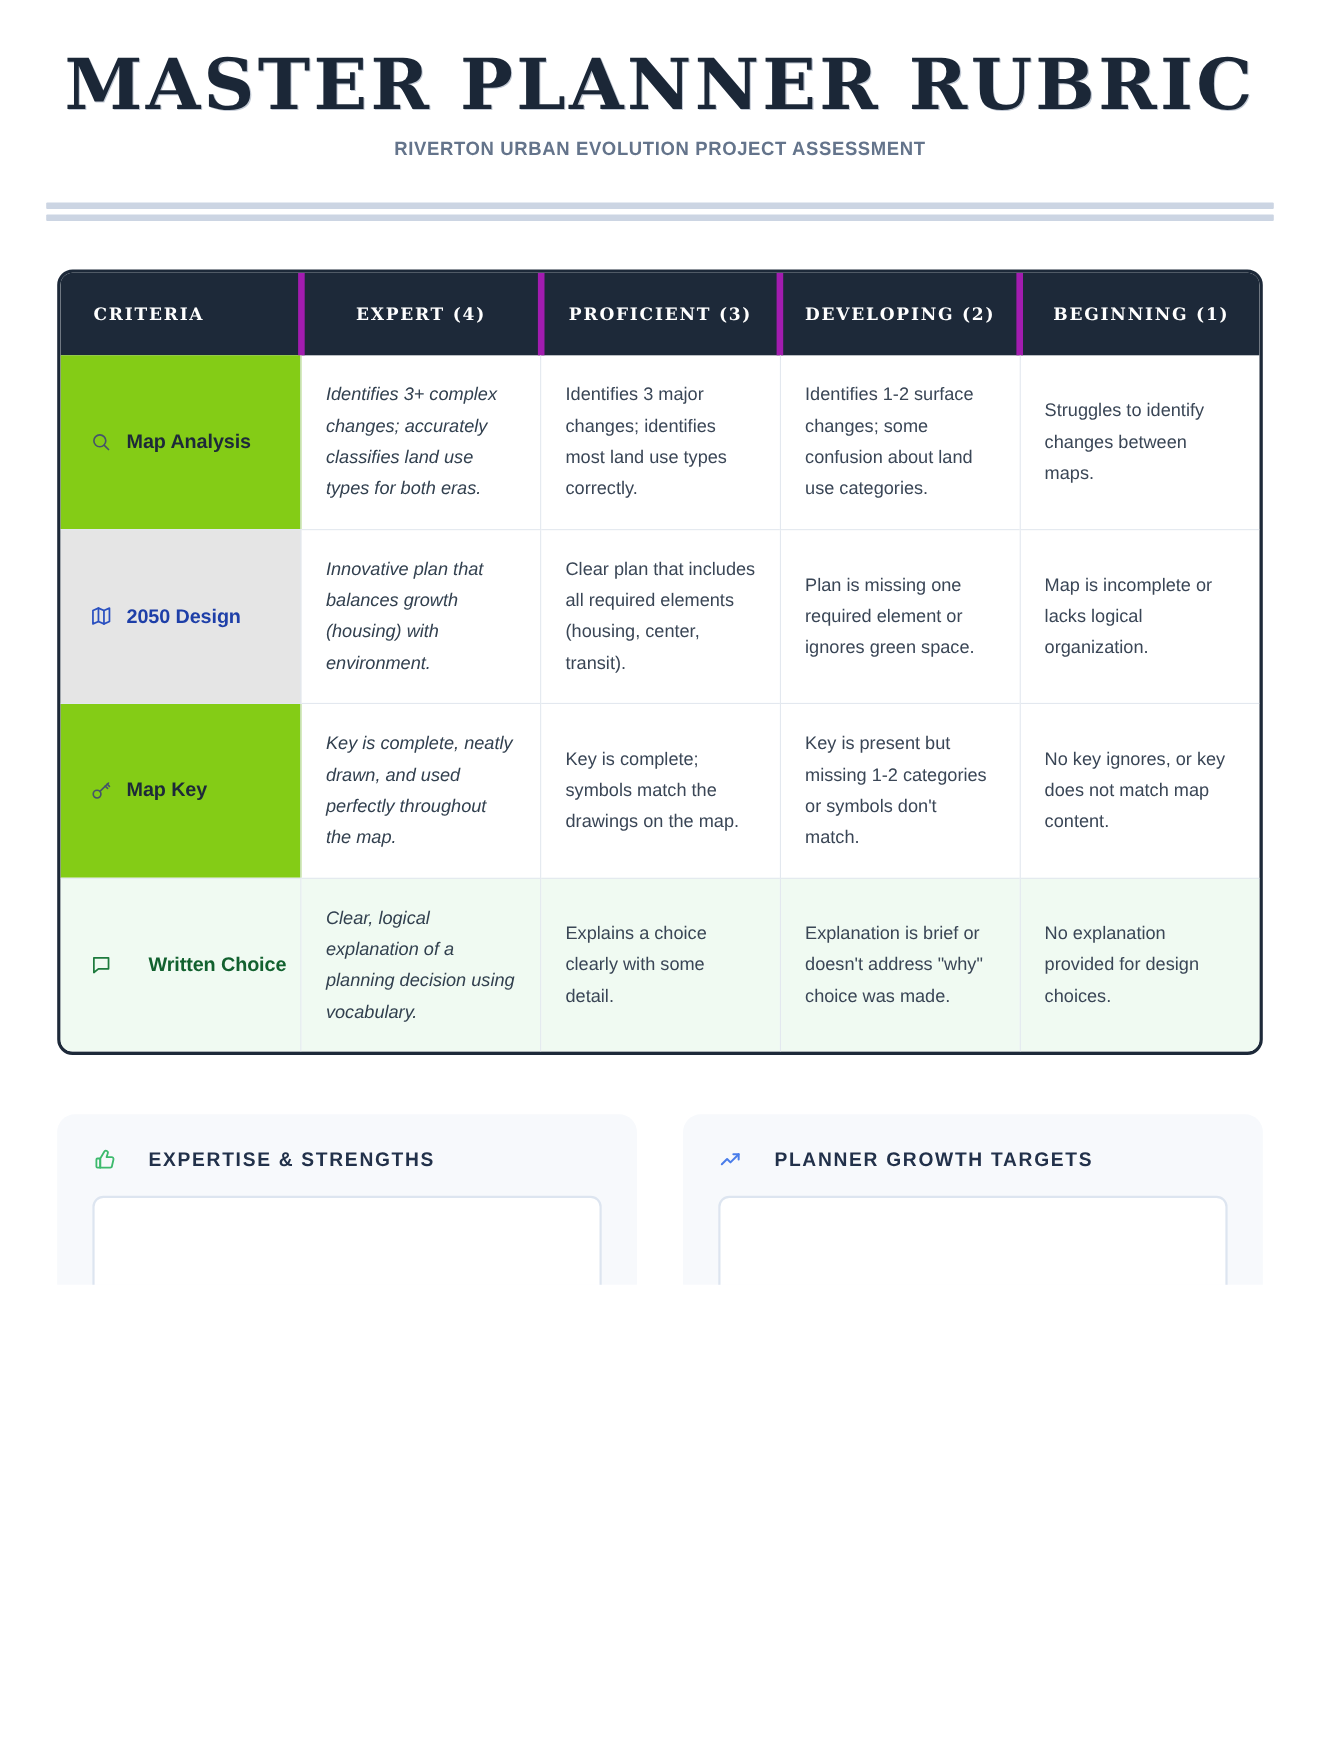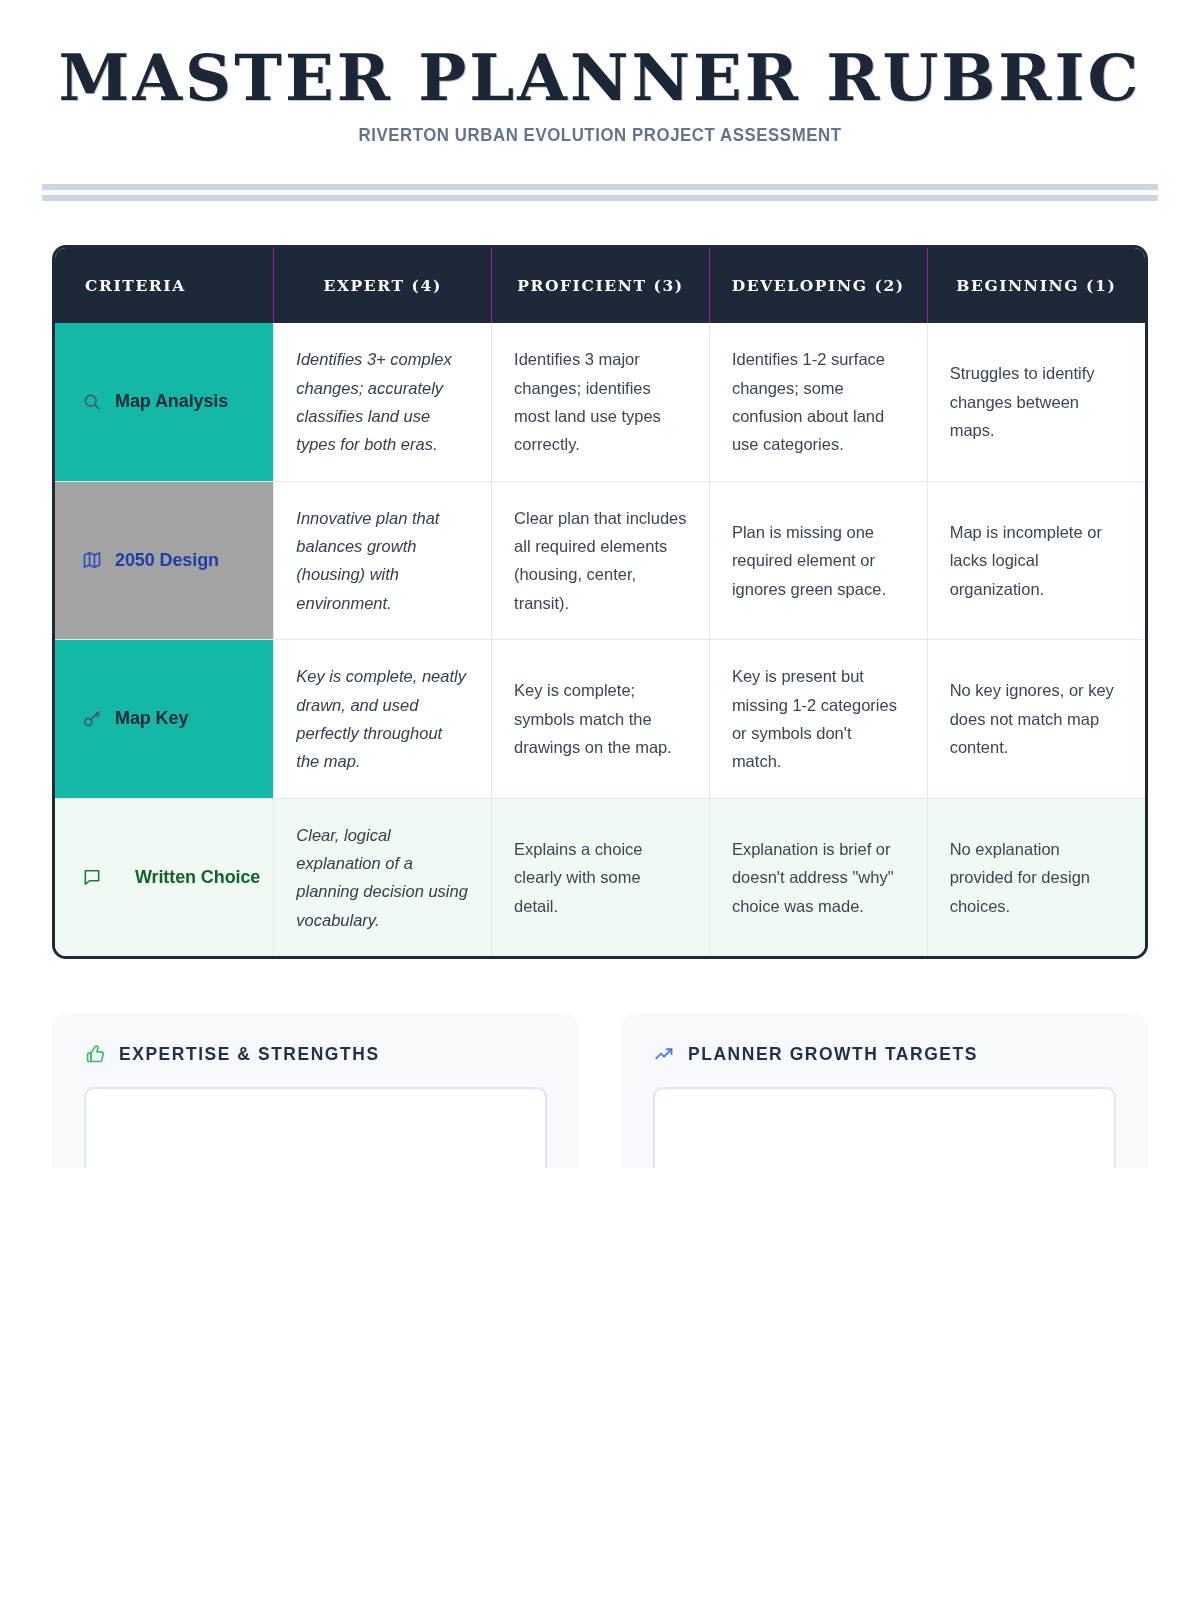--- a/index.html
+++ b/index.html
@@ -73,21 +73,21 @@
 
   thead th {
     background: #1d2939;
     color: #ffffff;
     font-family: "DejaVu Serif", "Liberation Serif", serif;
     font-weight: bold;
     font-size: 15.5px;
     letter-spacing: 1.6px;
     text-align: center;
     padding: 28px 10px;
-    border-right: 1px solid #a21caf;
+    border-right: 6px solid #a21caf;
     vertical-align: middle;
   }
   thead th:last-child { border-right: none; }
   thead th.criteria-head { text-align: left; padding-left: 30px; }
 
   tbody td {
     border-right: 1px solid #e3e8ef;
     border-top: 1px solid #e3e8ef;
     vertical-align: middle;
     padding: 22px 22px;
@@ -124,46 +124,46 @@
     color: #46536b;
   }
   .crit-icon svg { display: block; }
 
   td.expert-cell {
     font-style: italic;
     color: #32404f;
   }
 
   
-  tr.row-accent-blue  td.criteria-cell { background: #a3a3a3; }
+  tr.row-accent-blue  td.criteria-cell { background: #e5e5e5; }
   tr.row-accent-blue  .crit-label { color: #1e3fa8; }
   tr.row-accent-blue  .crit-icon  { color: #2a50c0; }
 
   tr.row-accent-green td { background: #f0faf2; }
   tr.row-accent-green .crit-label { color: #12612f; margin-left: 20px; }
   tr.row-accent-green .crit-icon  { color: #1d7a3d; }
 
-  tr.row-tint-light td.criteria-cell { background: #14b8a6; }
+  tr.row-tint-light td.criteria-cell { background: #84cc16; }
 
   
   .feedback {
     display: flex;
     gap: 42px;
     margin: 54px 52px 0 52px;
   }
   .fb-panel {
     flex: 1 1 0;
     background: #f7f9fc;
     border-radius: 16px;
     padding: 30px 32px 34px 32px;
   }
   .fb-head {
     display: flex;
     align-items: center;
-    gap: 13px;
+    gap: 29px;
     margin-bottom: 22px;
   }
   .fb-icon {
     width: 22px;
     height: 22px;
     display: inline-flex;
     align-items: center;
     justify-content: center;
   }
   .fb-icon svg { display: block; }

